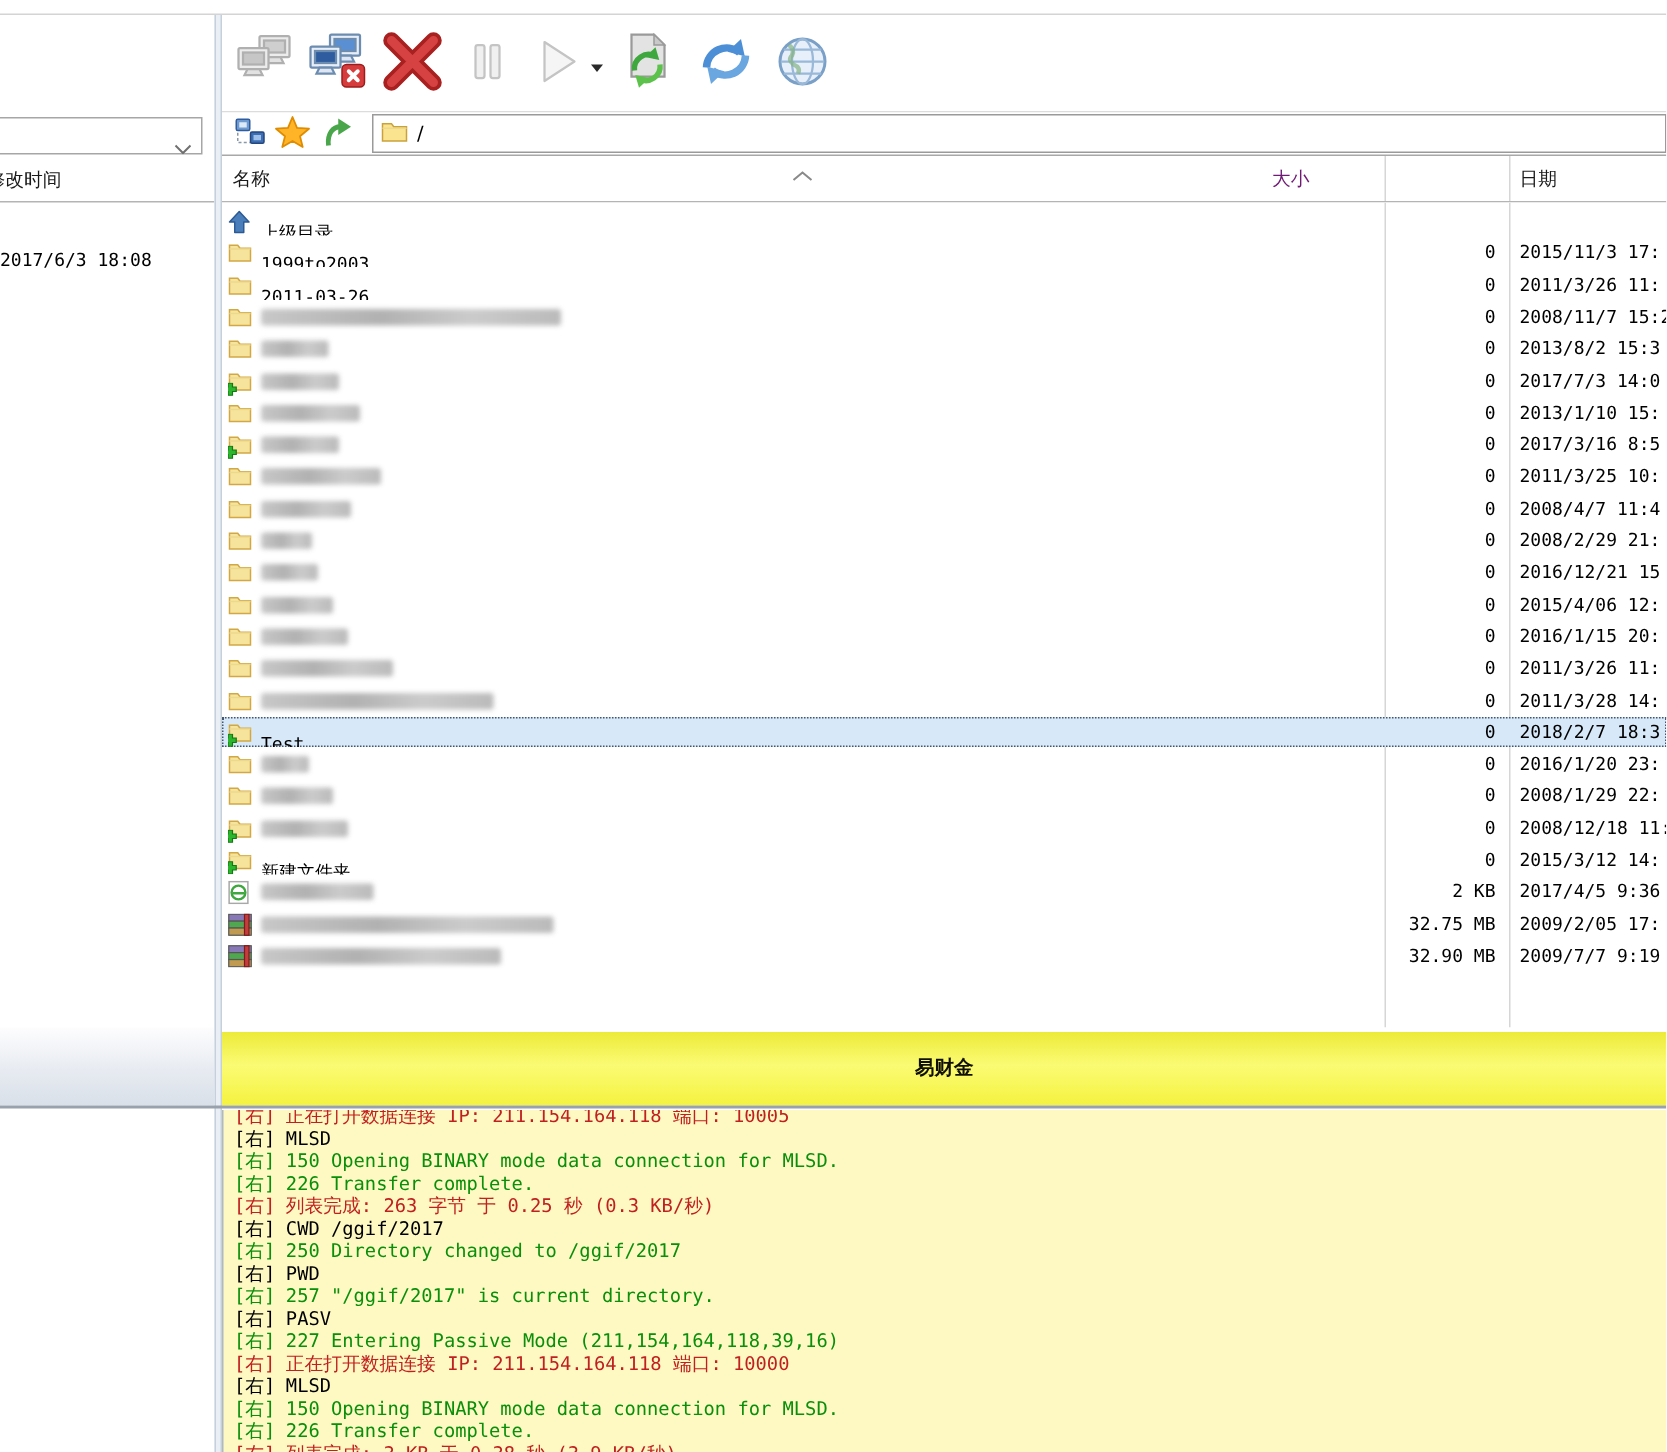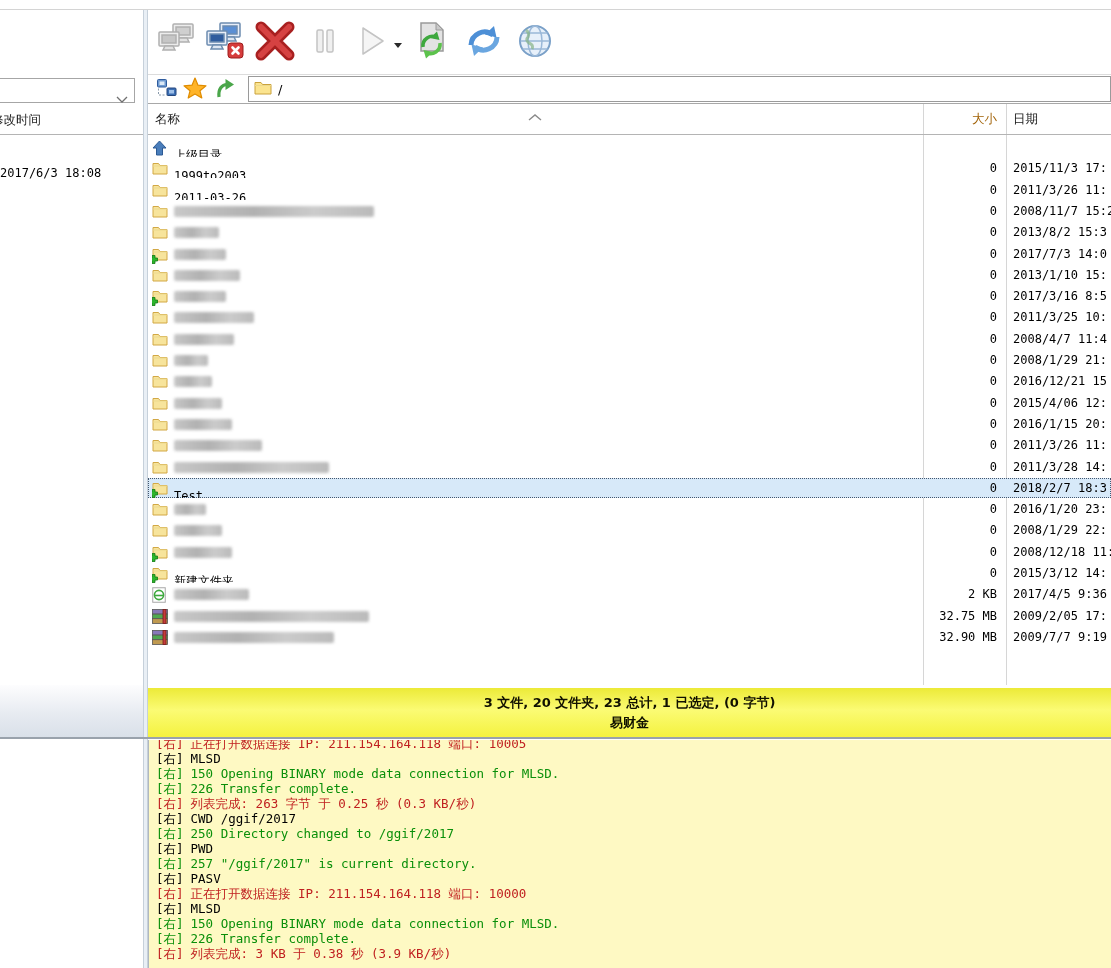--- a/index.html
+++ b/index.html
@@ -32,21 +32,21 @@
   .toolbar1{position:absolute;left:0;top:0;width:963px;height:65px;background:#fff;border-bottom:1px solid #dcdcdc;}
   .tbtn{position:absolute;top:9px;width:48px;height:48px;display:flex;align-items:center;justify-content:center;}
   .tbtn.small{width:40px;}
   .toolbar2{position:absolute;left:0;top:65px;width:963px;height:29px;background:#fff;border-bottom:1px solid #a8a8a8;}
   .qbtn{position:absolute;top:3px;width:26px;height:23px;display:flex;align-items:center;justify-content:center;}
   .pathbox{position:absolute;left:100px;top:1px;right:0;height:26px;background:#fff;border:1px solid #9a9a9a;display:flex;align-items:center;padding-left:5px;}
   .pathbox .ptext{font-size:13px;margin-left:6px;color:#000;}
 
   .rl-header{position:absolute;left:0;top:94px;width:963px;height:31px;background:#fff;border-bottom:1px solid #b4b4b4;}
   .rl-header .h-name{position:absolute;left:7px;top:0;line-height:30px;font-size:12.5px;color:#1a1a1a;}
-  .rl-header .h-size{position:absolute;left:700px;width:149px;top:0;line-height:30px;font-size:12.5px;text-align:right;color:#a16207;}
+  .rl-header .h-size{position:absolute;left:700px;width:149px;top:0;line-height:30px;font-size:12.5px;text-align:left;color:#701a75;}
   .rl-header .h-date{position:absolute;left:865px;top:0;line-height:30px;font-size:12.5px;color:#1a1a1a;}
   .sortcaret{position:absolute;left:380px;top:2px;}
   .colsep{position:absolute;top:0;bottom:0;width:1px;background:#d6d6d6;}
   .colsep.c1{left:775px;}
   .colsep.c2{left:858px;}
 
   .rl-body{position:absolute;left:0;top:125px;width:963px;height:550px;background:#fff;overflow:hidden;}
   .row{position:absolute;left:0;width:963px;height:20px;line-height:20px;white-space:nowrap;}
   .row.sel{background:var(--selected-row-bg,#d7e9f9);outline:1px dotted #44566e;outline-offset:-1px;}
   .cell{position:absolute;top:0;height:20px;}
@@ -386,21 +386,21 @@
           <span class="cell cname">
             <span class="ficon">
               <svg width="16" height="14" viewBox="0 0 16 14">
                 <path d="M1 2.5 h5.5 l1.5 2 H15 v8.5 H1 Z" fill="#f7e49c" stroke="#d2a845"></path>
                 <path d="M1 5 h14" stroke="#ecd98e"></path>
               </svg>
             </span>
             <span class="blur" style="width: 34px;"></span>
           </span>
           <span class="cell csize">0</span>
-          <span class="cell cdate">2008/1/29 21:</span>
+          <span class="cell cdate">2008/2/29 21:</span>
         </div>
         <div class="row" style="top: 236px;">
           <span class="cell cname">
             <span class="ficon">
               <svg width="16" height="14" viewBox="0 0 16 14">
                 <path d="M1 2.5 h5.5 l1.5 2 H15 v8.5 H1 Z" fill="#f7e49c" stroke="#d2a845"></path>
                 <path d="M1 5 h14" stroke="#ecd98e"></path>
               </svg>
             </span>
             <span class="blur" style="width: 38px;"></span>
@@ -574,36 +574,36 @@
               </svg>
             </span>
             <span class="blur" style="width: 160px;"></span>
           </span>
           <span class="cell csize">32.90 MB</span>
           <span class="cell cdate">2009/7/7 9:19</span>
         </div>
       </div>
 
     <div class="ybar">
-      <div>3 文件, 20 文件夹, 23 总计, 1 已选定, (0 字节)</div>
       <div>易财金</div>
     </div>
 
     <div class="log">
       <div class="log-inner">
           <div class="ll c-red"><span class="lp2">[右]</span>正在打开数据连接 IP: 211.154.164.118 端口: 10005</div>
           <div class="ll c-black"><span class="lp2">[右]</span>MLSD</div>
           <div class="ll c-green"><span class="lp2">[右]</span>150 Opening BINARY mode data connection for MLSD.</div>
           <div class="ll c-green"><span class="lp2">[右]</span>226 Transfer complete.</div>
           <div class="ll c-red"><span class="lp2">[右]</span>列表完成: 263 字节 于 0.25 秒 (0.3 KB/秒)</div>
           <div class="ll c-black"><span class="lp2">[右]</span>CWD /ggif/2017</div>
           <div class="ll c-green"><span class="lp2">[右]</span>250 Directory changed to /ggif/2017</div>
           <div class="ll c-black"><span class="lp2">[右]</span>PWD</div>
           <div class="ll c-green"><span class="lp2">[右]</span>257 "/ggif/2017" is current directory.</div>
           <div class="ll c-black"><span class="lp2">[右]</span>PASV</div>
+          <div class="ll c-green"><span class="lp2">[右]</span>227 Entering Passive Mode (211,154,164,118,39,16)</div>
           <div class="ll c-red"><span class="lp2">[右]</span>正在打开数据连接 IP: 211.154.164.118 端口: 10000</div>
           <div class="ll c-black"><span class="lp2">[右]</span>MLSD</div>
           <div class="ll c-green"><span class="lp2">[右]</span>150 Opening BINARY mode data connection for MLSD.</div>
           <div class="ll c-green"><span class="lp2">[右]</span>226 Transfer complete.</div>
           <div class="ll c-red"><span class="lp2">[右]</span>列表完成: 3 KB 于 0.38 秒 (3.9 KB/秒)</div>
         </div>
     </div>
   </div>
 
   <div class="bottom-border"></div>

